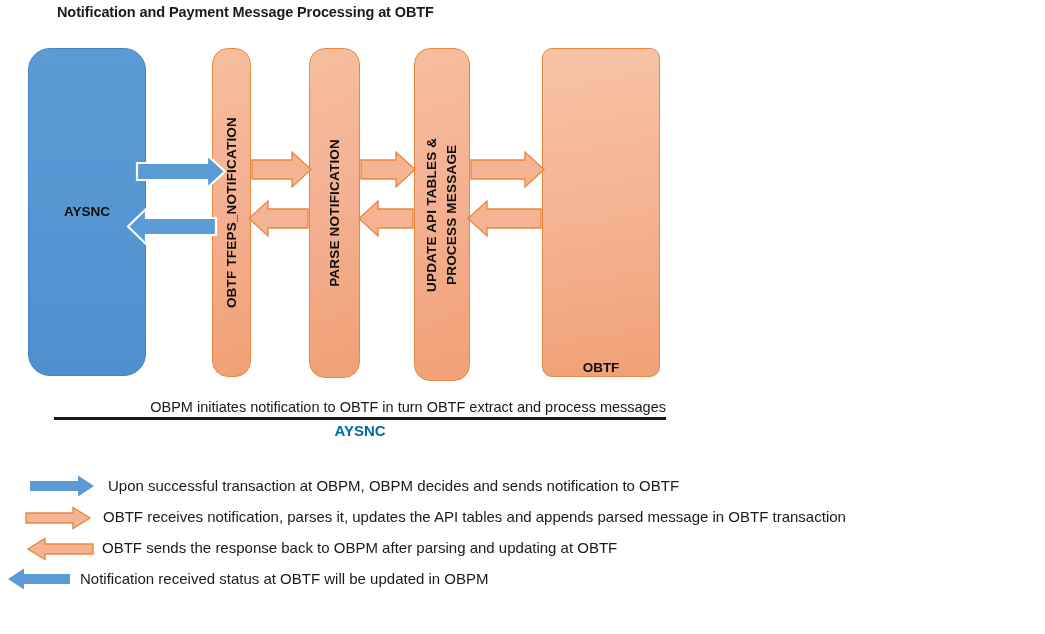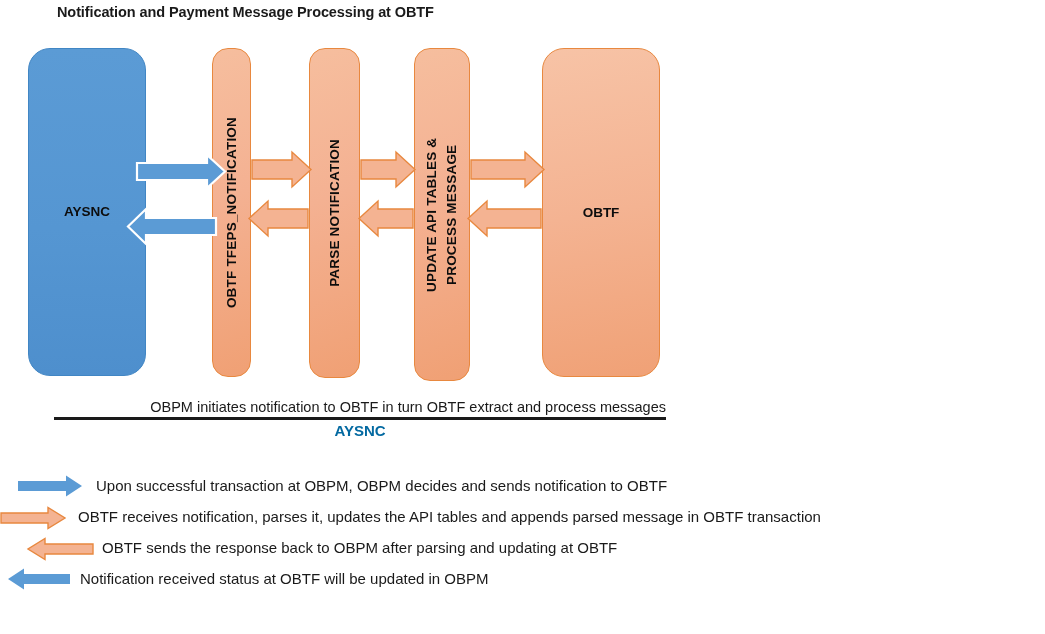--- a/index.html
+++ b/index.html
@@ -49,21 +49,22 @@
     border: 1px solid #4186c4;
     border-radius: 22px;
   }
   .node-box.orange {
     background: linear-gradient(160deg, #F6BE9E 0%, #F4B192 45%, #F0A074 100%);
     border: 1px solid #E8883F;
   }
   .node-box.orange-tall {
     background: linear-gradient(170deg, #F7C3A6 0%, #F4B392 50%, #F0A176 100%);
     border: 1px solid #E8883F;
-    border-radius: 22px;
+    border-radius: 10px;
+    align-items: flex-end;
   }
 
   .node-label {
     font-size: 13.5px;
     font-weight: bold;
     color: #0d0d0d;
     text-align: center;
     line-height: 1.15;
     white-space: nowrap;
   }
@@ -216,30 +217,30 @@
   </svg>
 
   <div class="caption-wrap">
     <div class="caption-line">OBPM initiates notification to OBTF in turn OBTF extract and process messages</div>
     <div class="caption-rule"></div>
     <div class="caption-sub">AYSNC</div>
   </div>
 
   <div id="legend">
 
-    <div class="legend-row" style="padding-left:18px;">
+    <div class="legend-row" style="padding-left:30px;">
       <span class="legend-arrow">
         <svg width="72" height="22" viewBox="0 0 72 22" xmlns="http://www.w3.org/2000/svg">
           <path d="M 0,6 L 48,6 L 48,0.5 L 64,11 L 48,21.5 L 48,16 L 0,16 Z" fill="#5B9BD5"></path>
         </svg>
       </span>
       <span class="legend-text" style="margin-left:6px;">Upon successful transaction at OBPM, OBPM decides and sends notification to OBTF</span>
     </div>
 
-    <div class="legend-row" style="align-items:center;">
+    <div class="legend-row" style="padding-left:25px;align-items:center;">
       <span class="legend-arrow">
         <svg width="72" height="24" viewBox="0 0 72 24" xmlns="http://www.w3.org/2000/svg">
           <path d="M 1,7 L 48,7 L 48,1.5 L 65,12 L 48,22.5 L 48,17 L 1,17 Z" fill="#F4B392" stroke="#E8883F" stroke-width="1.4"></path>
         </svg>
       </span>
       <span class="legend-text" style="margin-left:6px;">OBTF receives notification, parses it, updates the API tables and appends parsed message in OBTF transaction</span>
     </div>
 
     <div class="legend-row" style="padding-left:22px;">
       <span class="legend-arrow">

